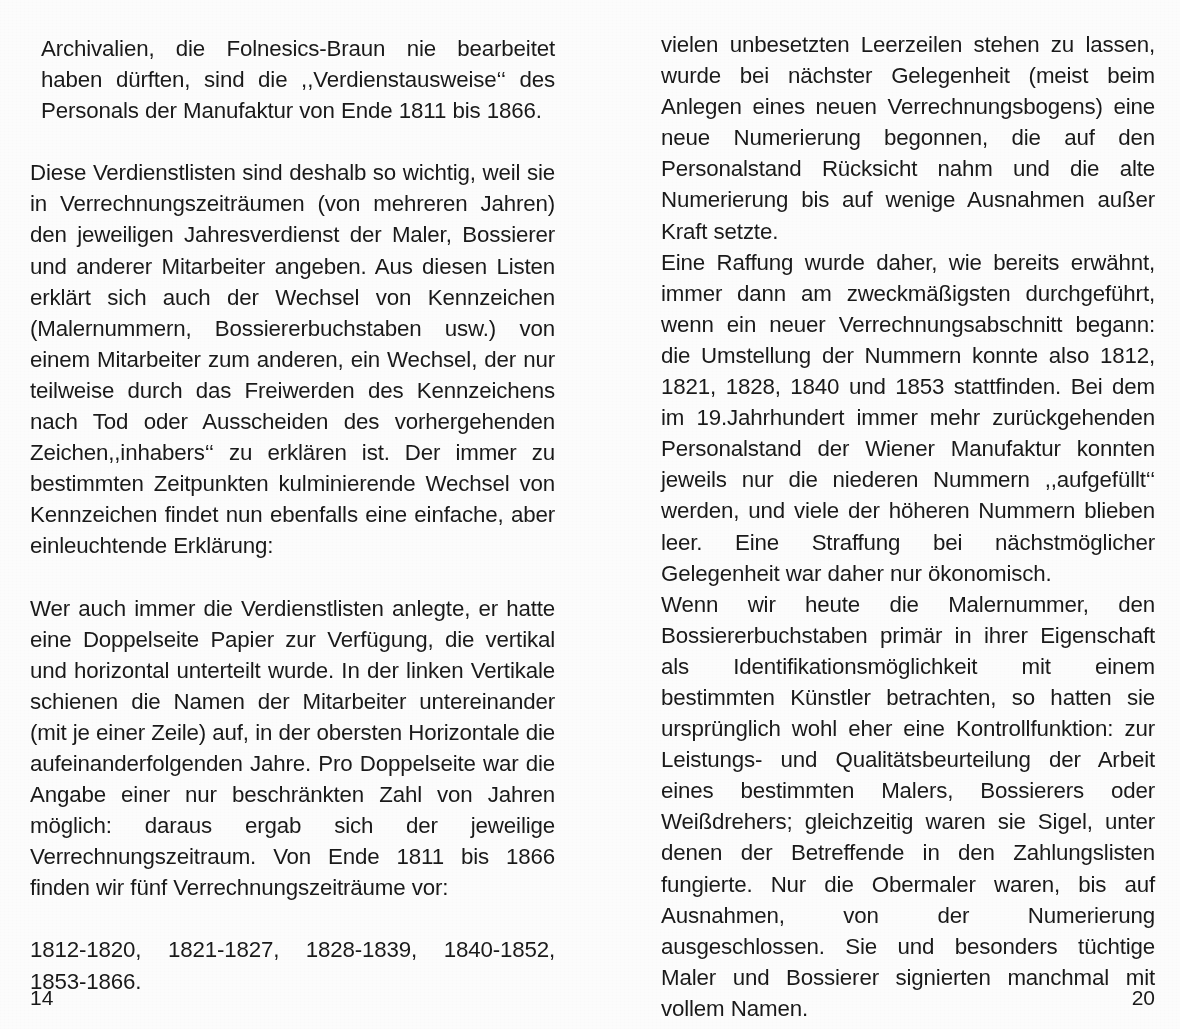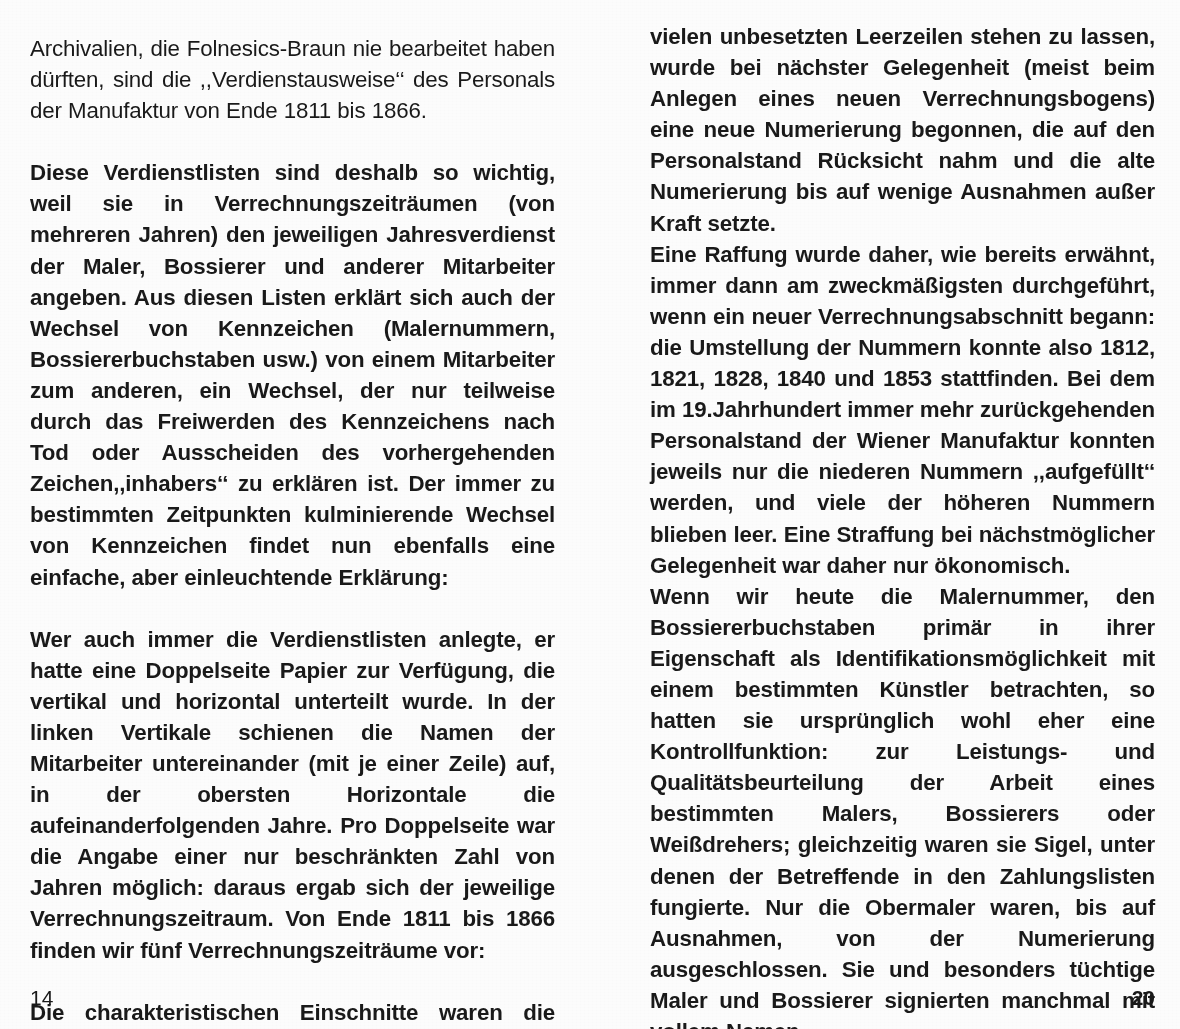--- a/index.html
+++ b/index.html
@@ -41,38 +41,38 @@
   }
 
   .leaf {
     position: relative;
     box-sizing: border-box;
     height: 1029px;
     display: flex;
     flex-direction: column;
   }
   .leaf-left  { width: 590px; padding: 33px 35px 0 30px; }
-  .leaf-right { width: 590px; padding: 21px 25px 0 60px; font-weight: bold; }
+  .leaf-right { width: 590px; padding: 29px 25px 0 60px; }
 
   .col-body {
     flex: 1 1 auto;
   }
 
   p.para {
     margin: 0;
     font-size: 22.3px;
     line-height: 31.1px;
     text-align: justify;
     text-justify: inter-word;
     letter-spacing: -0.15px;
     word-spacing: 0.2px;
     hyphens: none;
   }
-  p.para.gap-before { margin-top: 31px; font-weight: bold; }
-  p.para.tight      { margin-top: 0; }
+  p.para.gap-before { margin-top: 31px; }
+  p.para.tight      { margin-top: 0; margin-left: 11px; }
 
   .folio {
     position: absolute;
     bottom: 18px;
     font-size: 21px;
     line-height: 26px;
     color: #1a1a1a;
     letter-spacing: 0px;
     text-align: center;
   }
@@ -83,20 +83,21 @@
 <body>
 
 <div class="page">
   <div class="spread">
 
     <div class="leaf leaf-left">
       <div class="col-body">
         <p class="para tight">Archivalien, die Folnesics-Braun nie bearbeitet haben dürften, sind die ,,Verdienstausweise‘‘ des Personals der Manufaktur von Ende 1811 bis 1866.</p>
         <p class="para gap-before">Diese Verdienstlisten sind deshalb so wichtig, weil sie in Verrechnungszeiträumen (von mehreren Jahren) den jeweiligen Jahresverdienst der Maler, Bossierer und anderer Mitarbeiter angeben. Aus diesen Listen erklärt sich auch der Wechsel von Kennzeichen (Malernummern, Bossiererbuchstaben usw.) von einem Mitarbeiter zum anderen, ein Wechsel, der nur teilweise durch das Freiwerden des Kennzeichens nach Tod oder Ausscheiden des vorhergehenden Zeichen,,inhabers‘‘ zu erklären ist. Der immer zu bestimmten Zeitpunkten kulminierende Wechsel von Kennzeichen findet nun ebenfalls eine einfache, aber einleuchtende Erklärung:</p>
         <p class="para gap-before">Wer auch immer die Verdienstlisten anlegte, er hatte eine Doppelseite Papier zur Verfügung, die vertikal und horizontal unterteilt wurde. In der linken Vertikale schienen die Namen der Mitarbeiter untereinander (mit je einer Zeile) auf, in der obersten Horizontale die aufeinanderfolgenden Jahre. Pro Doppelseite war die Angabe einer nur beschränkten Zahl von Jahren möglich: daraus ergab sich der jeweilige Verrechnungszeitraum. Von Ende 1811 bis 1866 finden wir fünf Verrechnungszeiträume vor:</p>
+        <p class="para gap-before">1812-1820, 1821-1827, 1828-1839, 1840-1852, 1853-1866.</p>
         <p class="para gap-before">Die charakteristischen Einschnitte waren die Jahre 1820/21, 1827/28 usw. Oft fielen Künstler aus, die Nummern wurden nicht besetzt, und um nicht die</p>
       </div>
       <div class="folio folio-left">14</div>
     </div>
 
     <div class="leaf leaf-right">
       <div class="col-body">
         <p class="para tight">vielen unbesetzten Leerzeilen stehen zu lassen, wurde bei nächster Gelegenheit (meist beim Anlegen eines neuen Verrechnungsbogens) eine neue Numerierung begonnen, die auf den Personalstand Rücksicht nahm und die alte Numerierung bis auf wenige Ausnahmen außer Kraft setzte.</p>
         <p class="para tight">Eine Raffung wurde daher, wie bereits erwähnt, immer dann am zweckmäßigsten durchgeführt, wenn ein neuer Verrechnungsabschnitt begann: die Umstellung der Nummern konnte also 1812, 1821, 1828, 1840 und 1853 stattfinden. Bei dem im 19.Jahrhundert immer mehr zurückgehenden Personalstand der Wiener Manufaktur konnten jeweils nur die niederen Nummern ,,aufgefüllt‘‘ werden, und viele der höheren Nummern blieben leer. Eine Straffung bei nächstmöglicher Gelegenheit war daher nur ökonomisch.</p>
         <p class="para tight">Wenn wir heute die Malernummer, den Bossiererbuchstaben primär in ihrer Eigenschaft als Identifikationsmöglichkeit mit einem bestimmten Künstler betrachten, so hatten sie ursprünglich wohl eher eine Kontrollfunktion: zur Leistungs- und Qualitätsbeurteilung der Arbeit eines bestimmten Malers, Bossierers oder Weißdrehers; gleichzeitig waren sie Sigel, unter denen der Betreffende in den Zahlungslisten fungierte. Nur die Obermaler waren, bis auf Ausnahmen, von der Numerierung ausgeschlossen. Sie und besonders tüchtige Maler und Bossierer signierten manchmal mit vollem Namen.</p>

